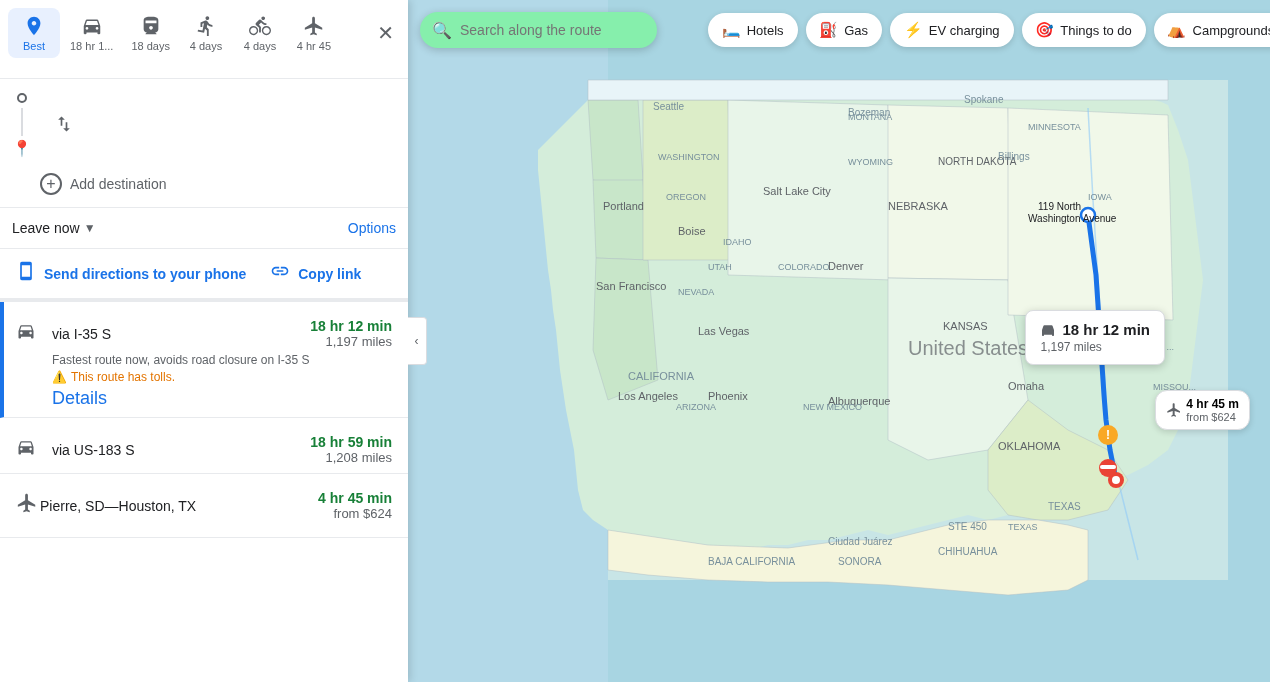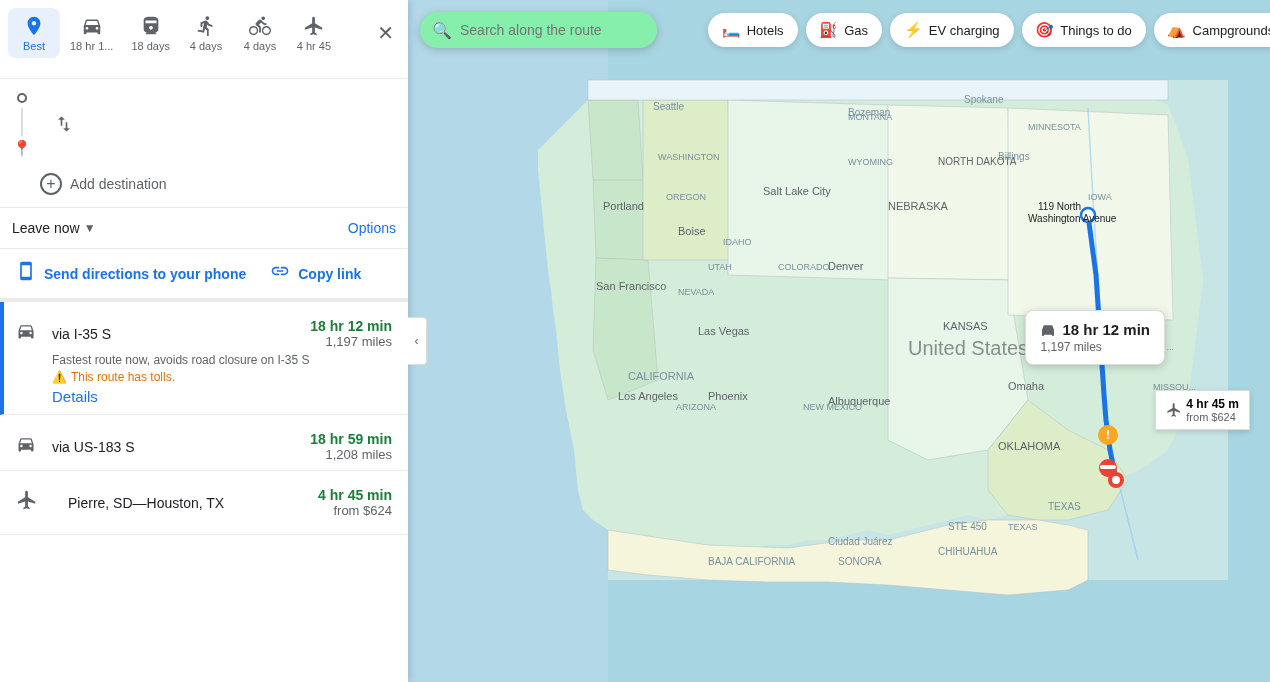--- a/index.html
+++ b/index.html
@@ -250,36 +250,36 @@
     .toll-warning {
       display: flex;
       align-items: center;
       gap: 4px;
       font-size: 12px;
       color: #e37400;
       margin-top: 3px;
       margin-left: 36px;
     }
     .details-link {
-      font-size: 15px;
+      font-size: 18px;
       color: #1a73e8;
       margin-left: 36px;
       margin-top: 4px;
       display: inline-block;
       cursor: pointer;
     }
 
     
     .flight-result {
       padding: 16px 16px 16px 16px;
       border-bottom: 1px solid #e8eaed;
       cursor: pointer;
       display: flex;
       align-items: center;
-      gap: 30px;
+      gap: 2px;
     }
     .flight-icon { font-size: 20px; color: #5f6368; }
     .flight-info { flex: 1; }
     .flight-route { font-size: 14px; color: #202124; }
     .flight-time { font-size: 14px; font-weight: 600; color: #188038; }
     .flight-price { font-size: 13px; color: #5f6368; }
 
     
     #map-container {
       flex: 1;
@@ -390,21 +390,21 @@
       font-size: 12px;
       color: #5f6368;
       margin-top: 2px;
     }
 
     
     .map-flight-badge {
       position: absolute;
       background: #fff;
       border: 1px solid #dadce0;
-      border-radius: 0;
+      border-radius: 12px;
       padding: 6px 10px;
       box-shadow: 0 2px 6px rgba(0,0,0,0.15);
       font-size: 12px;
       display: flex;
       align-items: center;
       gap: 4px;
       z-index: 15;
     }
   </style>
 </head>

